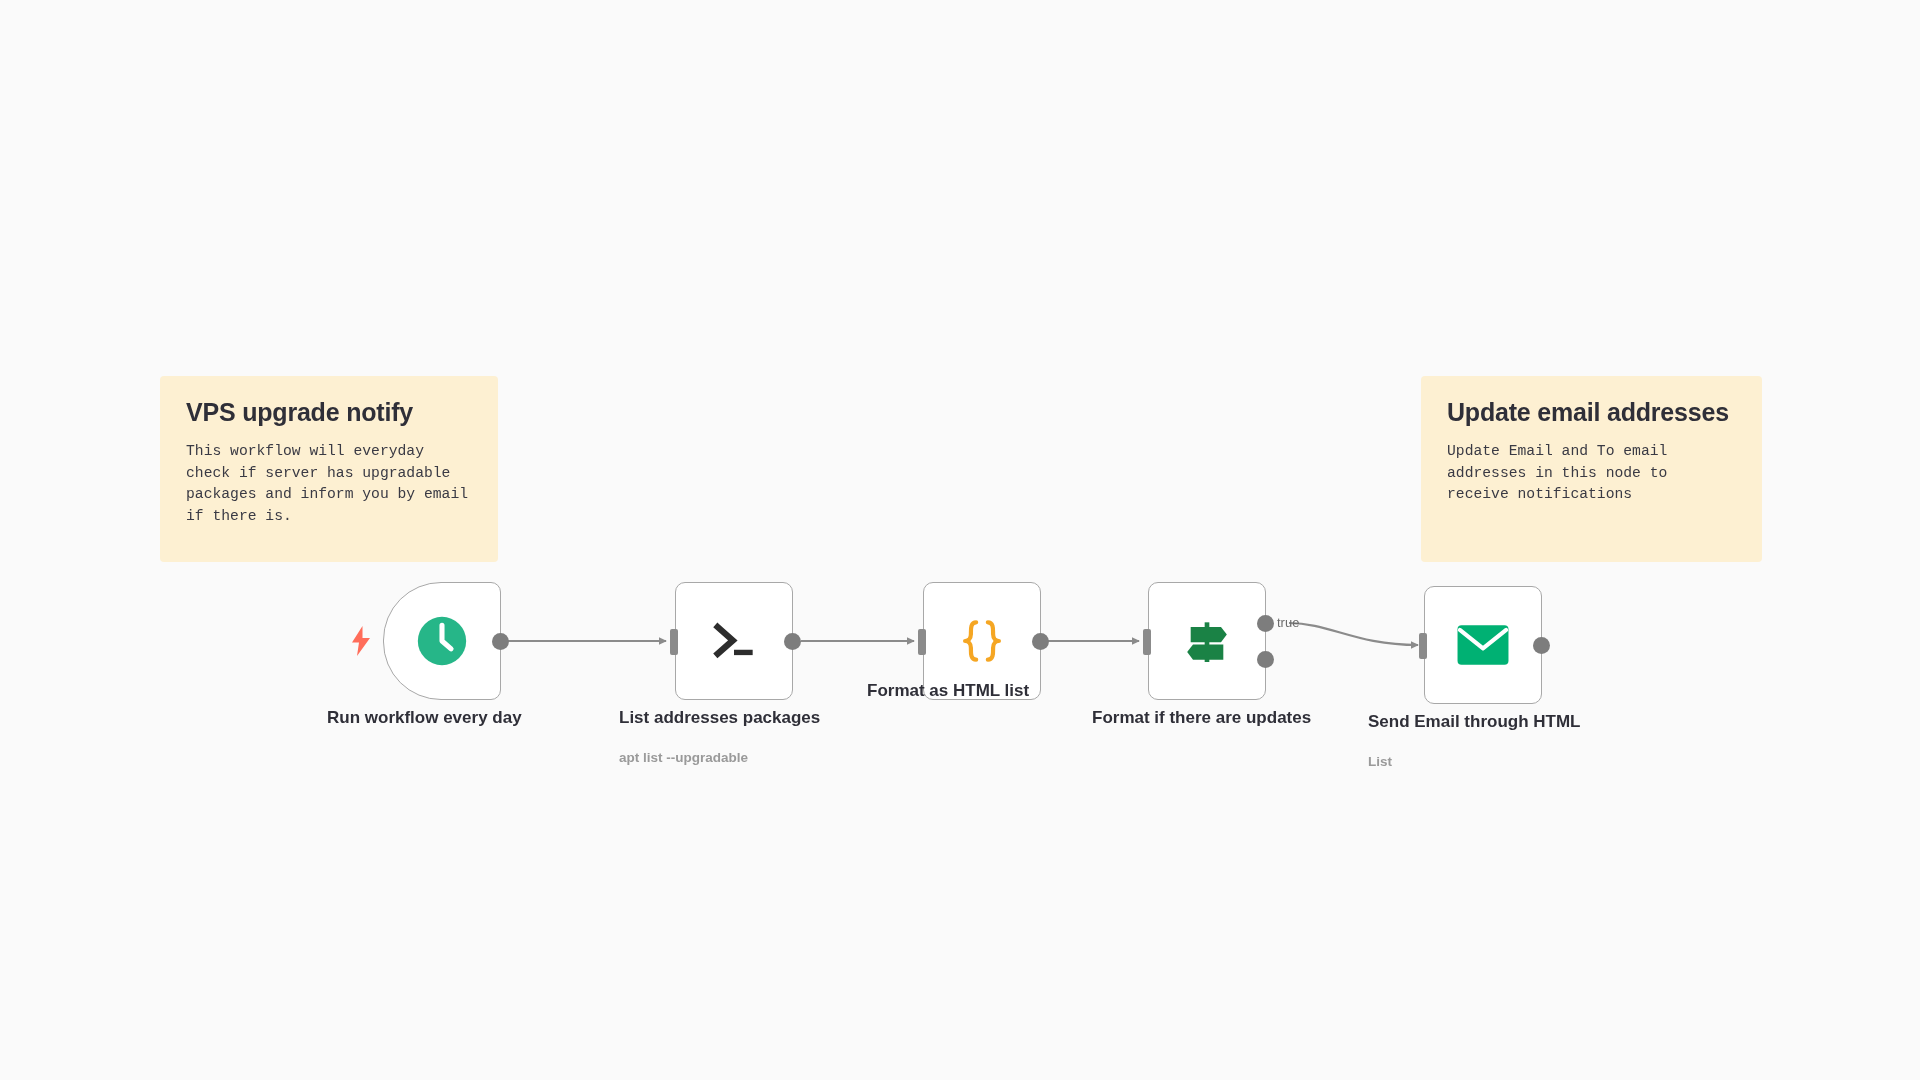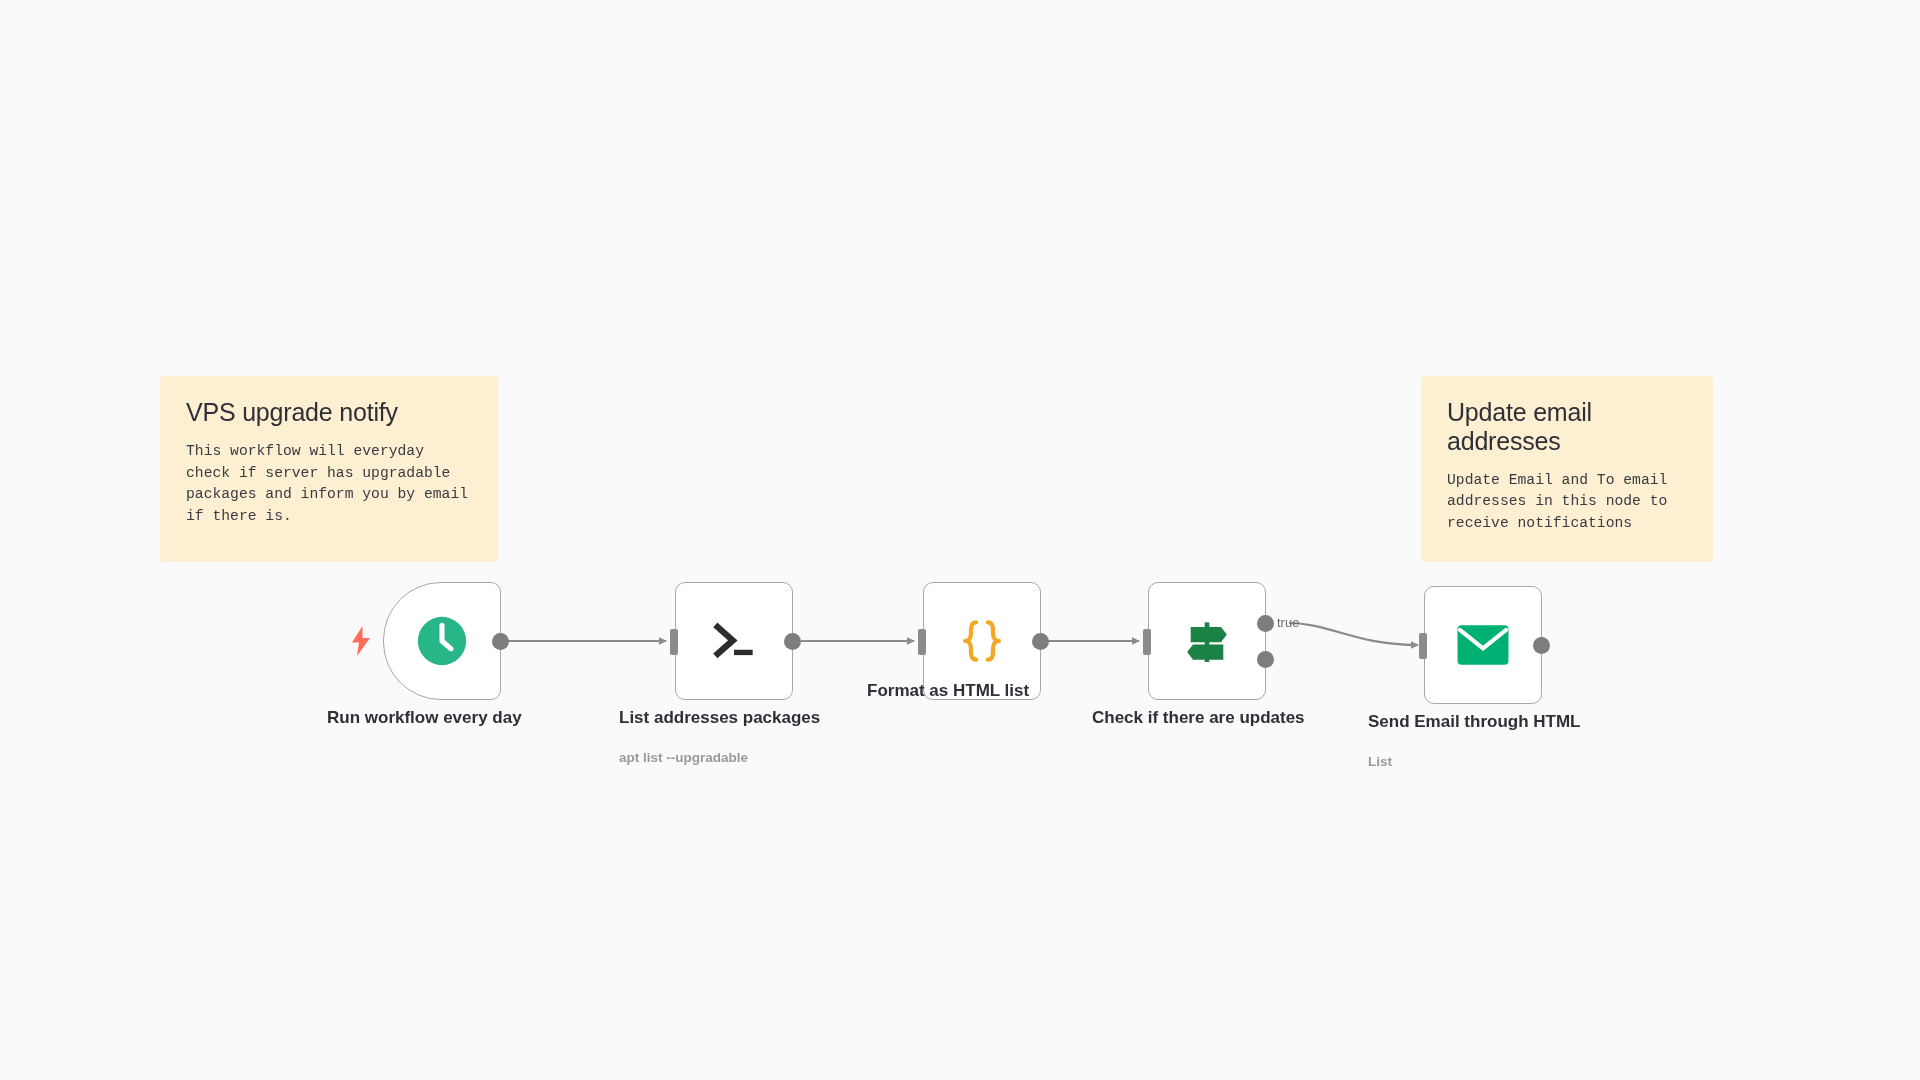--- a/index.html
+++ b/index.html
@@ -18,21 +18,21 @@
 
   
   .sticky {
     position: absolute;
     background: #fdf0d2;
     border-radius: 4px;
     padding: 22px 26px 26px 26px;
   }
   .sticky-title {
     font-size: 25px;
-    font-weight: normal;
+    font-weight: bold;
     color: #2f2f38;
     letter-spacing: -0.2px;
     margin-bottom: 14px;
     line-height: 1.15;
   }
   .sticky-body {
     font-size: 14.7px;
     color: #3a3a44;
     line-height: 1.48;
     max-width: 100%;
@@ -132,21 +132,21 @@
     <path class="edge-path" marker-end="url(#arrow)" d="M1289,623 C1330,623 1355,645 1418,645"></path>
 
     <text class="edge-label" x="1277" y="627">true</text>
   </svg>
 
   <div class="sticky" style="left:160px; top:376px; width:338px; height:186px;">
     <div class="sticky-title">VPS upgrade notify</div>
     <div class="sticky-body">This workflow will everyday check if server has upgradable packages and inform you by email if there is.</div>
   </div>
 
-  <div class="sticky" style="left:1421px; top:376px; width:292px; height:186px;">
+  <div class="sticky" style="left:1421px; top:376px; width:341px; height:186px;">
     <div class="sticky-title">Update email addresses</div>
     <div class="sticky-body">Update Email and To email addresses in this node to receive notifications</div>
   </div>
 
   <div class="bolt" style="left:350px; top:626px;">
     <svg class="icon" width="22" height="30" viewBox="0 0 22 30">
       <path d="M12.5 0 L2 16.5 L9 16.5 L7 30 L20 12 L12.5 12 Z" fill="#ff6d5a"></path>
     </svg>
   </div>
 
@@ -190,21 +190,21 @@
     <svg class="icon" width="56" height="56" viewBox="0 0 48 48">
       <rect x="22" y="8" width="4" height="34" fill="#1a8245"></rect>
       <path d="M10 12 L36 12 L41 18.5 L36 25 L10 25 Z" fill="#1a8245"></path>
       <path d="M38 27 L12 27 L7 33.5 L12 40 L38 40 Z" fill="#1a8245"></path>
     </svg>
     <div class="port-in" style="left:-6px; top:46px;"></div>
     <div class="port-out" style="right:-9px; top:32px;"></div>
     <div class="port-out" style="right:-9px; top:68px;"></div>
   </div>
   <div class="node-caption" style="left:1092px; top:708px;">
-    <span>Check if there are updates</span>
+    <span>Format if there are updates</span>
   </div>
 
   <div class="node" style="left:1424px; top:586px;">
     <svg class="icon" width="56" height="44" viewBox="0 0 48 38">
       <rect x="2" y="2" width="44" height="34" rx="3.5" fill="#00b173"></rect>
       <path d="M4 6 L24 22 L44 6" stroke="#ffffff" stroke-width="3.6" fill="none" stroke-linecap="round" stroke-linejoin="round"></path>
     </svg>
     <div class="port-in" style="left:-6px; top:46px;"></div>
     <div class="port-out" style="right:-9px; top:50px;"></div>
   </div>

